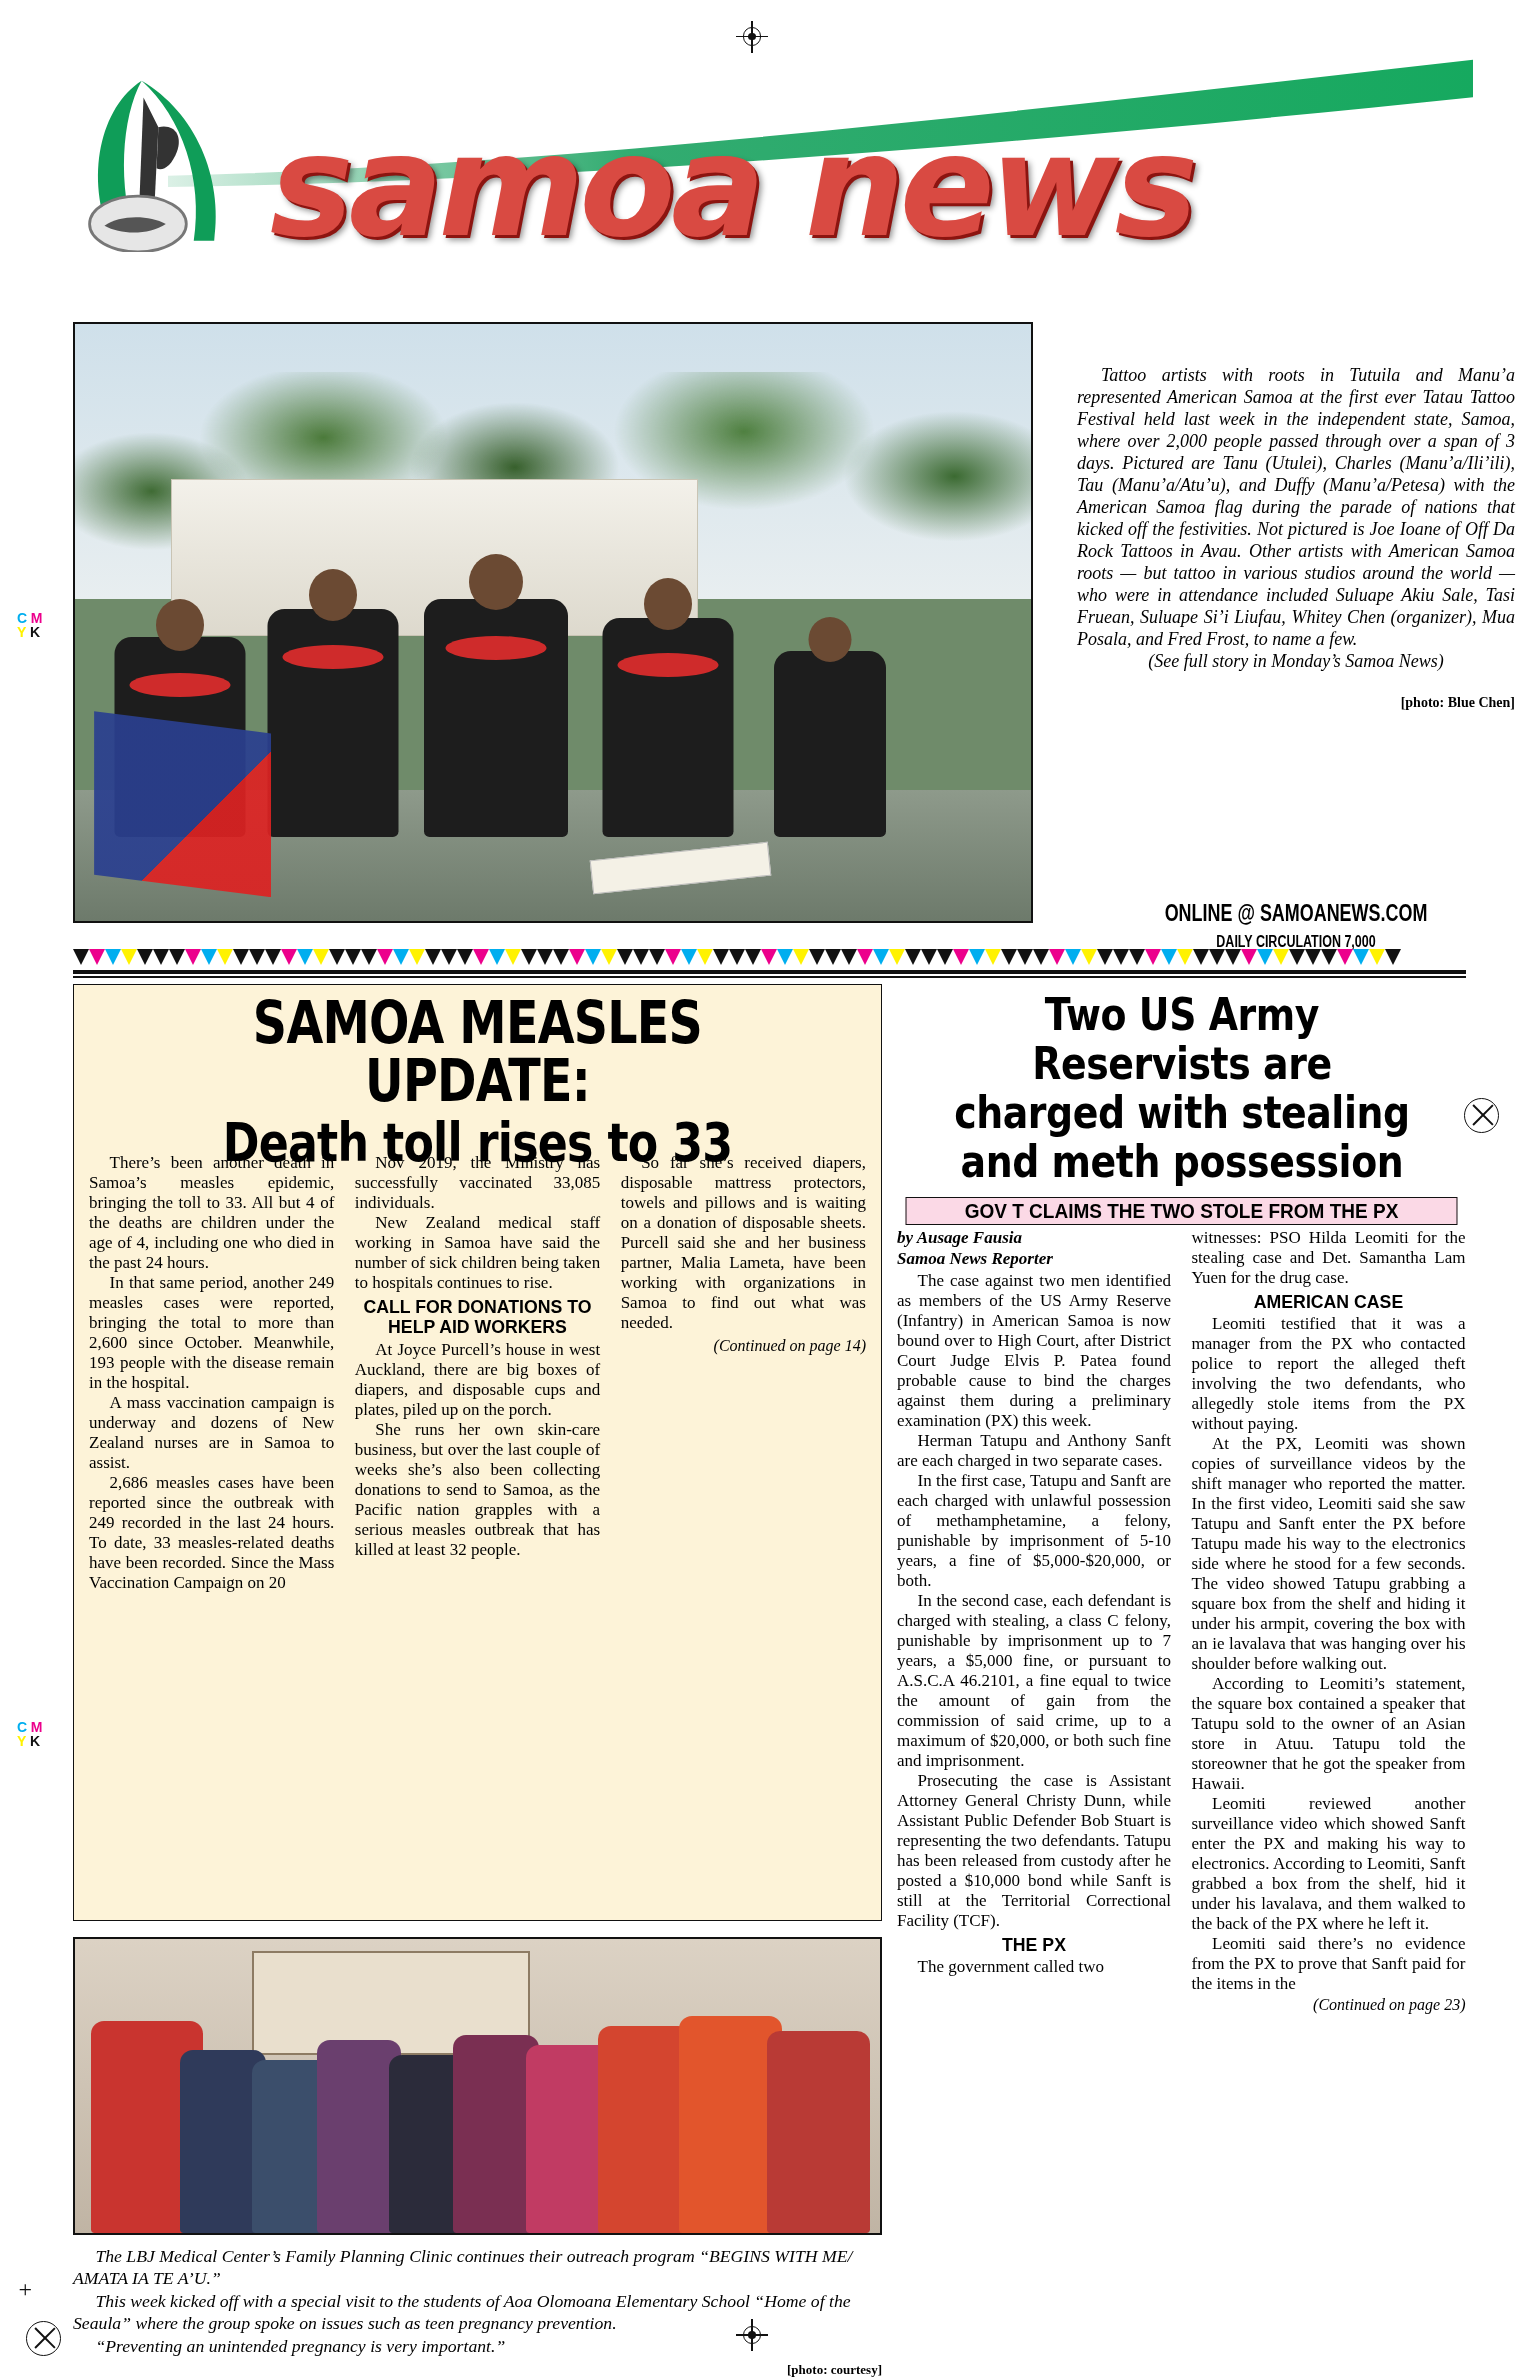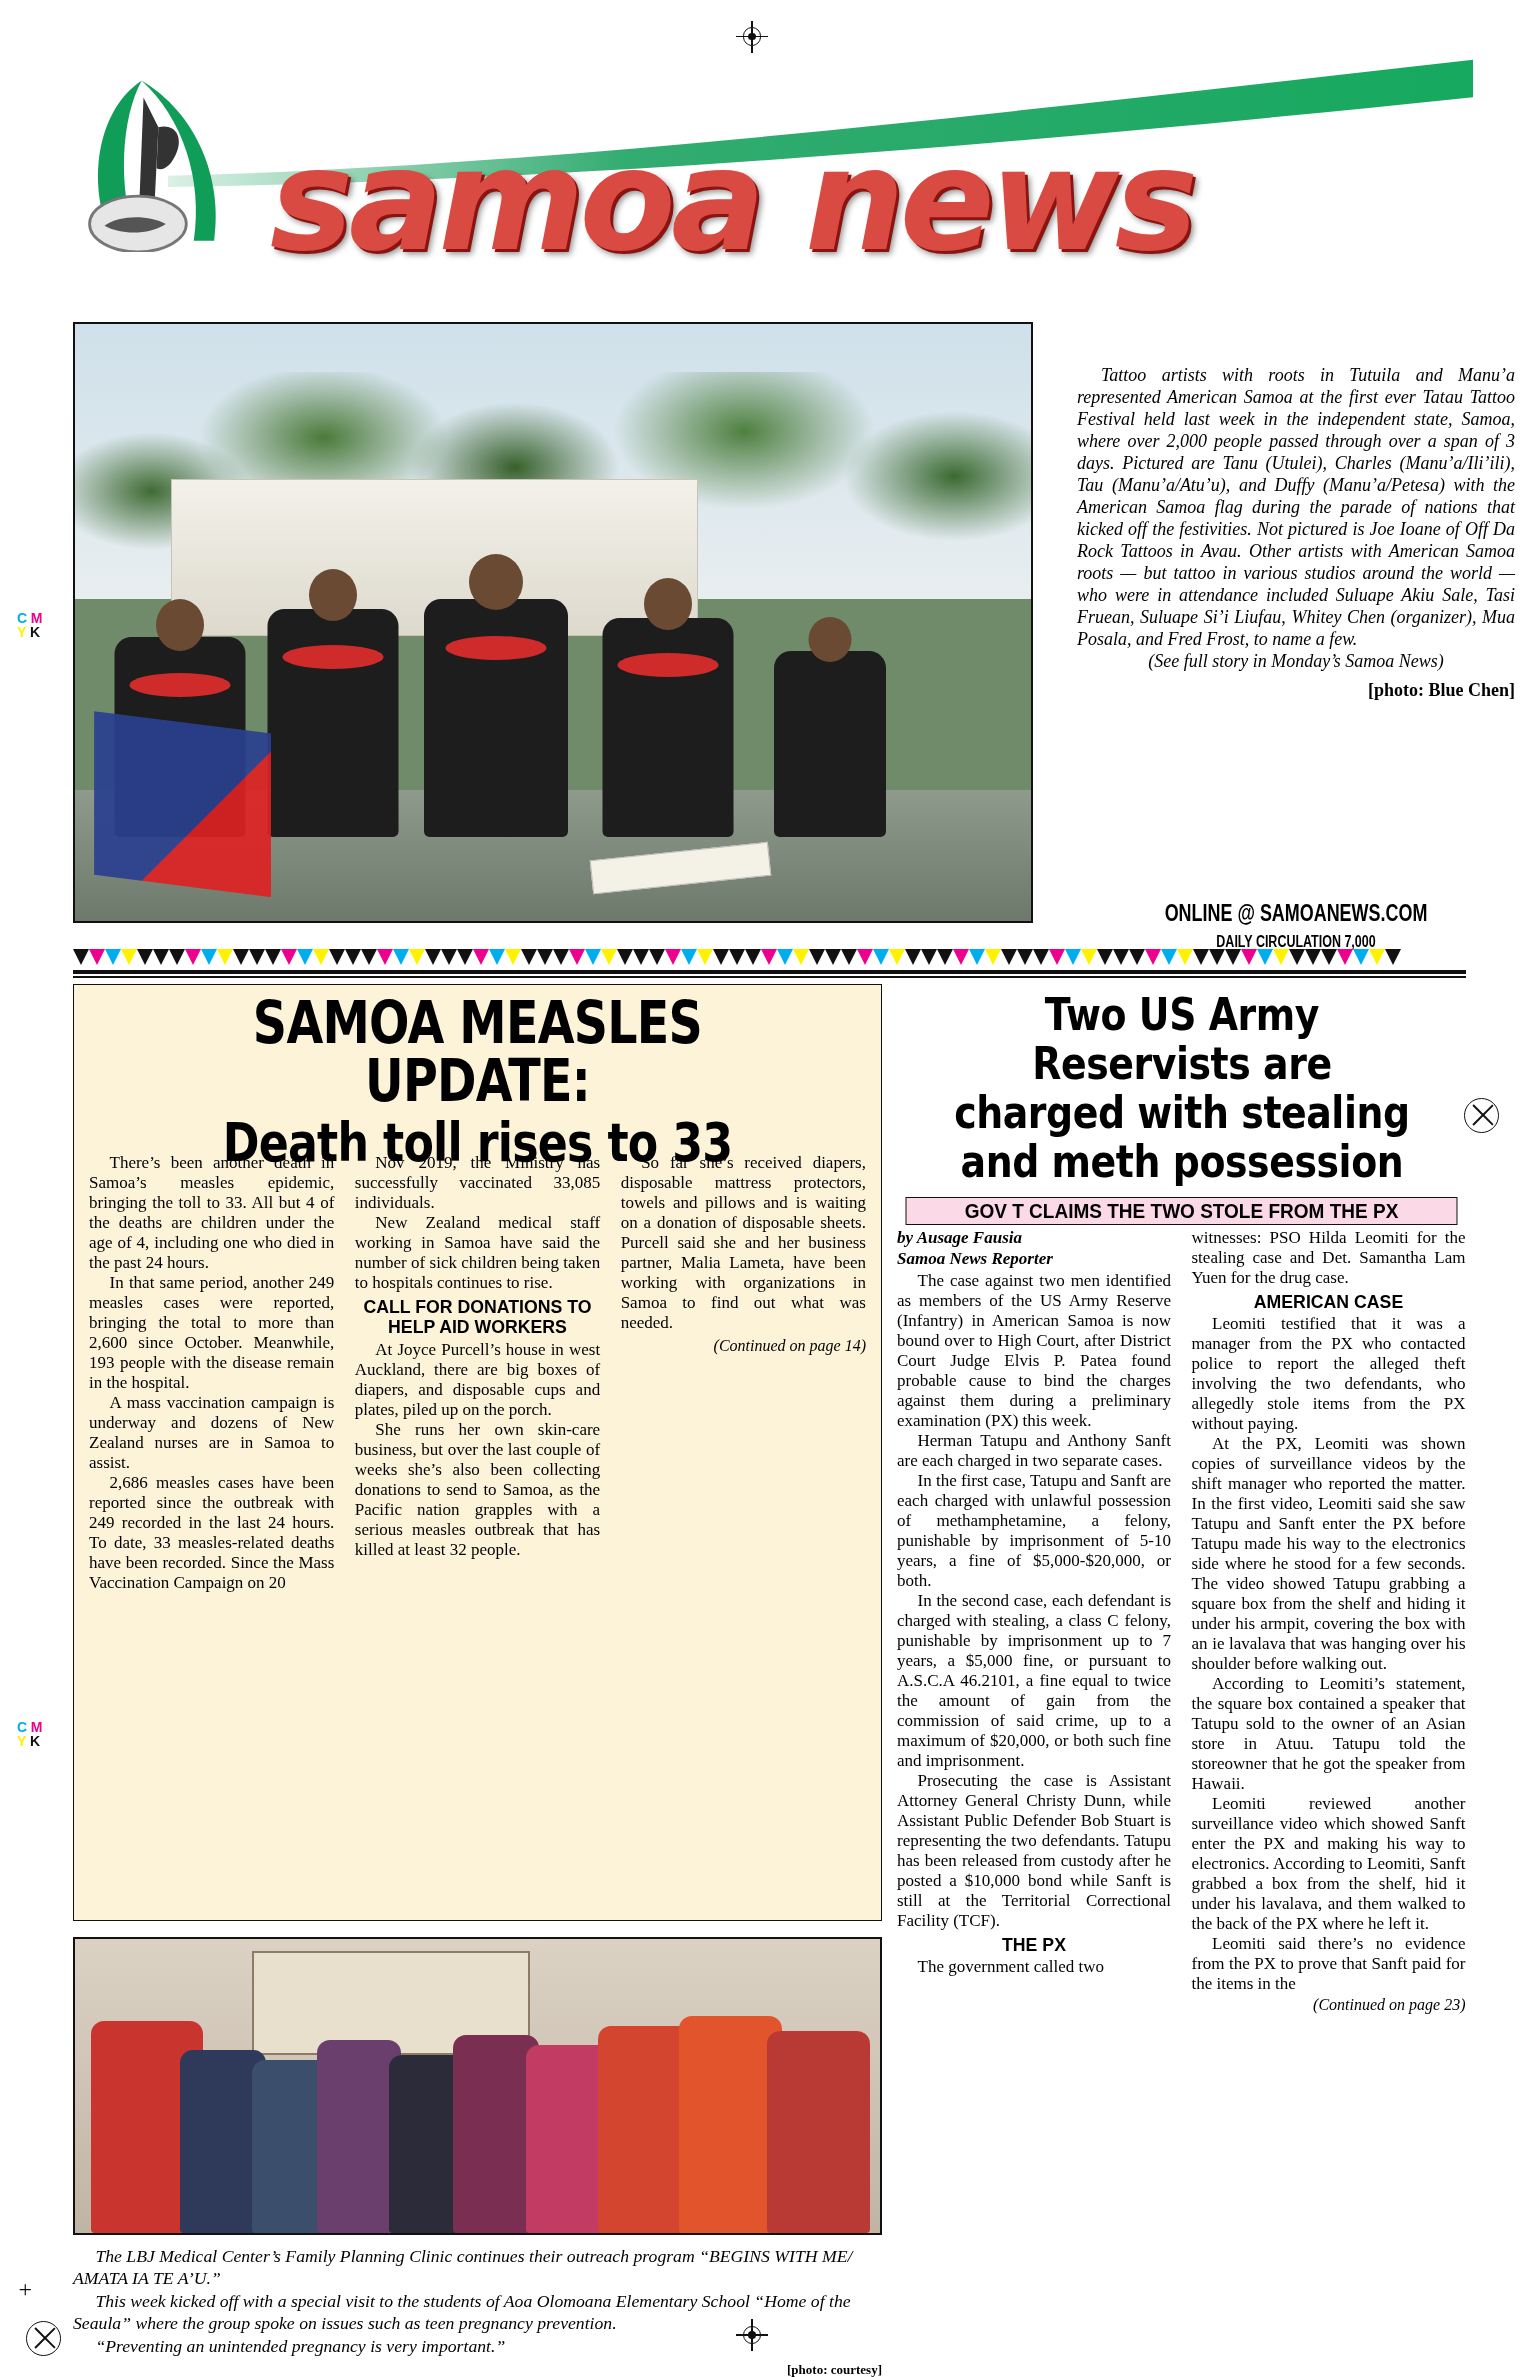--- a/index.html
+++ b/index.html
@@ -32,21 +32,21 @@
   .cmyk .k{color:#111;}
   .cmyk .row{display:flex;gap:3.7px;}
   .cmyk-1{left:17px;top:611px;}
   .cmyk-2{left:17px;top:1720px;}
 
   
   .masthead{position:absolute;left:0;top:56px;width:1538px;height:214px;}
   .logo-badge{position:absolute;left:84px;top:18.6px;width:186px;height:177px;}
   .swoosh{position:absolute;left:168px;top:0px;width:1305px;height:131px;overflow:hidden;}
   .swoosh svg{display:block;}
-  .wordmark{position:absolute;left:270px;top:79px;width:1240px;height:131px;
+  .wordmark{position:absolute;left:270px;top:65px;width:1240px;height:131px;
     font-family:"DejaVu Sans",sans-serif;font-weight:700;font-style:italic;
     font-size:140px;line-height:131px;letter-spacing:-4.7px;color:#d94a42;
     text-shadow:2.8px 2.8px 0 #8c1410, 4.7px 4.7px 6.5px rgba(0,0,0,.45);
     white-space:nowrap;}
   .dateline{position:absolute;left:0;top:280px;width:1538px;height:30px;}
   .dateline span{position:absolute;font-family:"Liberation Sans",sans-serif;
     font-weight:700;font-size:19.6px;color:#111;transform:scaleX(.8);transform-origin:left center;letter-spacing:0.4px;}
   .dl-place{left:328px;top:0;}
   .dl-date{left:811px;top:0;}
   .dl-price{left:1389px;top:0;font-size:21.4px;transform:none;}
@@ -80,22 +80,22 @@
     clip-path:polygon(0 0,100% 12%,100% 100%,0 88%);}
   .topphoto .scroll{position:absolute;left:54%;bottom:6%;width:177px;height:32px;
     background:#f4f1e6;border:0.9px solid #bbb;transform:rotate(-6deg);}
 
   
   .topcap{position:absolute;left:1077px;top:364px;width:438px;}
   .topcap p{margin:0;font-family:"Liberation Serif",serif;font-style:italic;
     font-size:18px;line-height:22px;text-align:justify;color:#000;}
   .topcap p.indent{text-indent:24px;}
   .topcap p.center{text-align:center;text-indent:0;}
-  .topcap .credit{margin-top:7px;text-align:right;font-style:normal;
-    font-weight:700;font-size:18px;}
+  .topcap .credit{margin-top:20px;text-align:right;font-style:normal;
+    font-weight:700;font-size:14px;}
   .online{position:absolute;left:1077px;top:900px;width:438px;text-align:center;}
   .online .a{font-family:"Liberation Sans",sans-serif;font-weight:700;
     font-size:23px;letter-spacing:0px;transform:scaleX(.78);display:block;color:#000;}
   .online .b{font-family:"Liberation Sans",sans-serif;font-weight:700;
     font-size:16px;transform:scaleX(.78);display:block;margin-top:5.6px;color:#000;}
 
   
   .dingbats{position:absolute;left:73px;top:949px;width:1393px;height:17px;
     overflow:hidden;display:flex;}
   .dingbats i{display:block;width:0;height:0;border-left:8.4px solid transparent;

